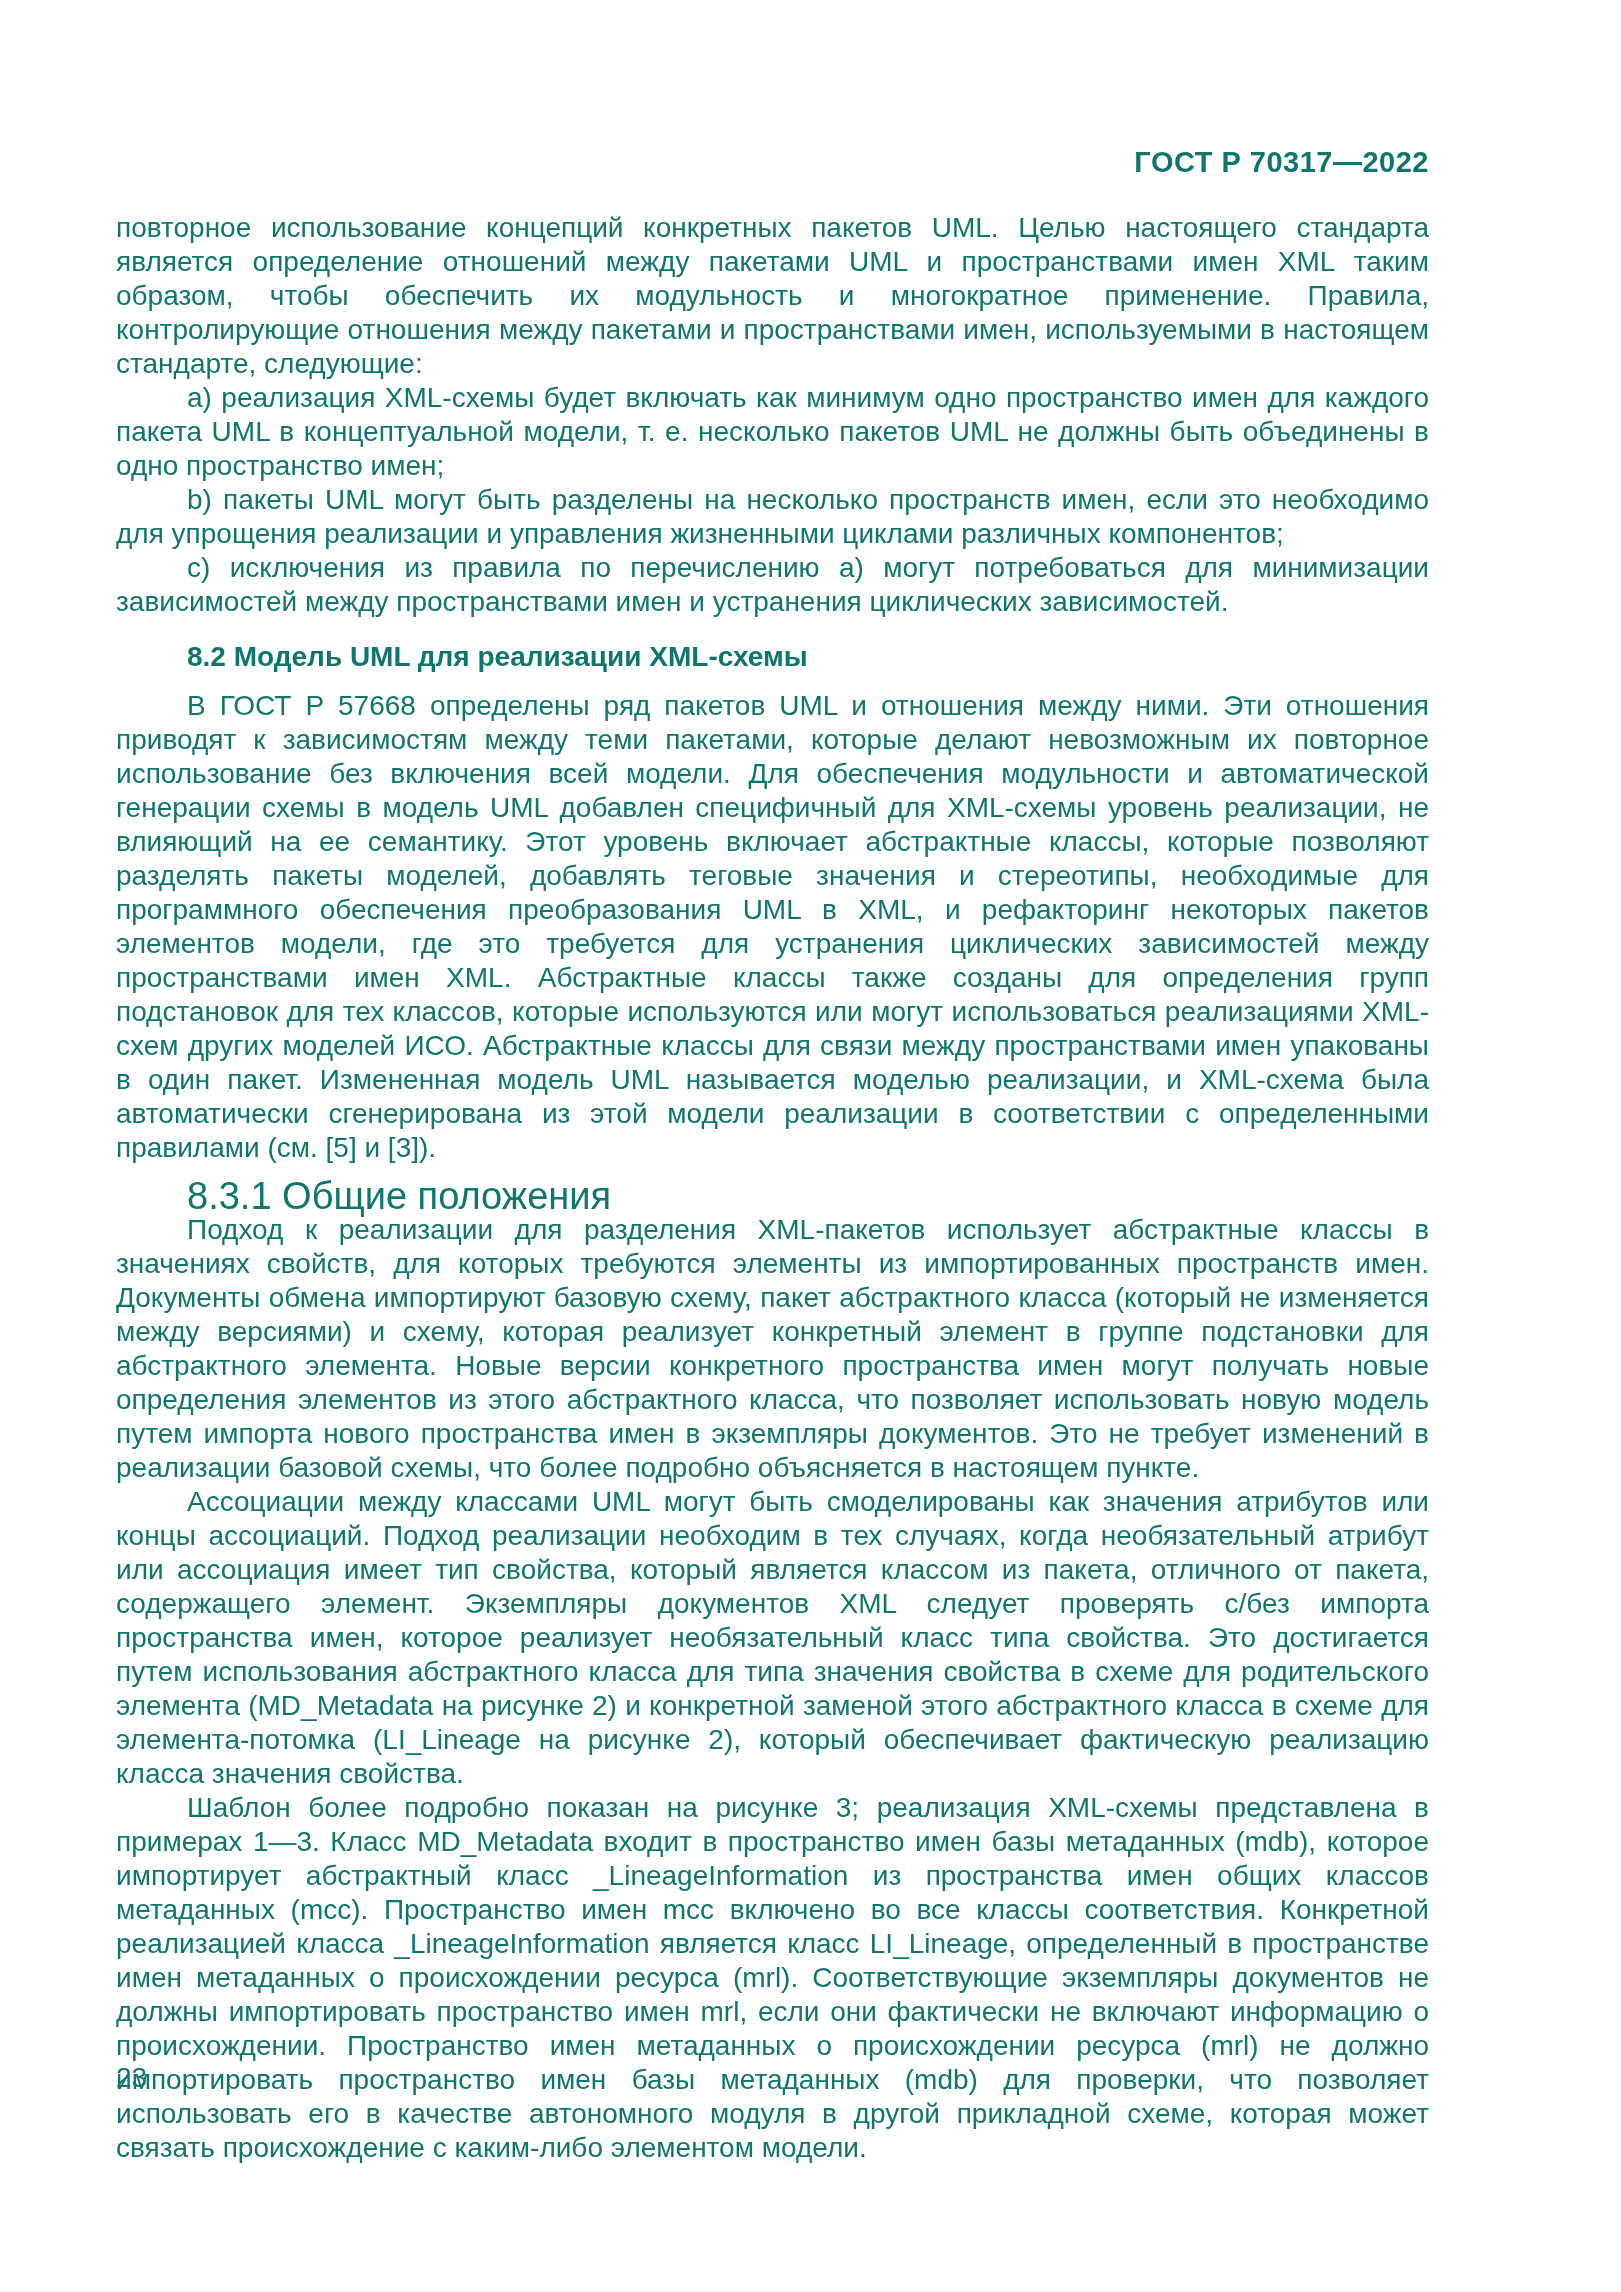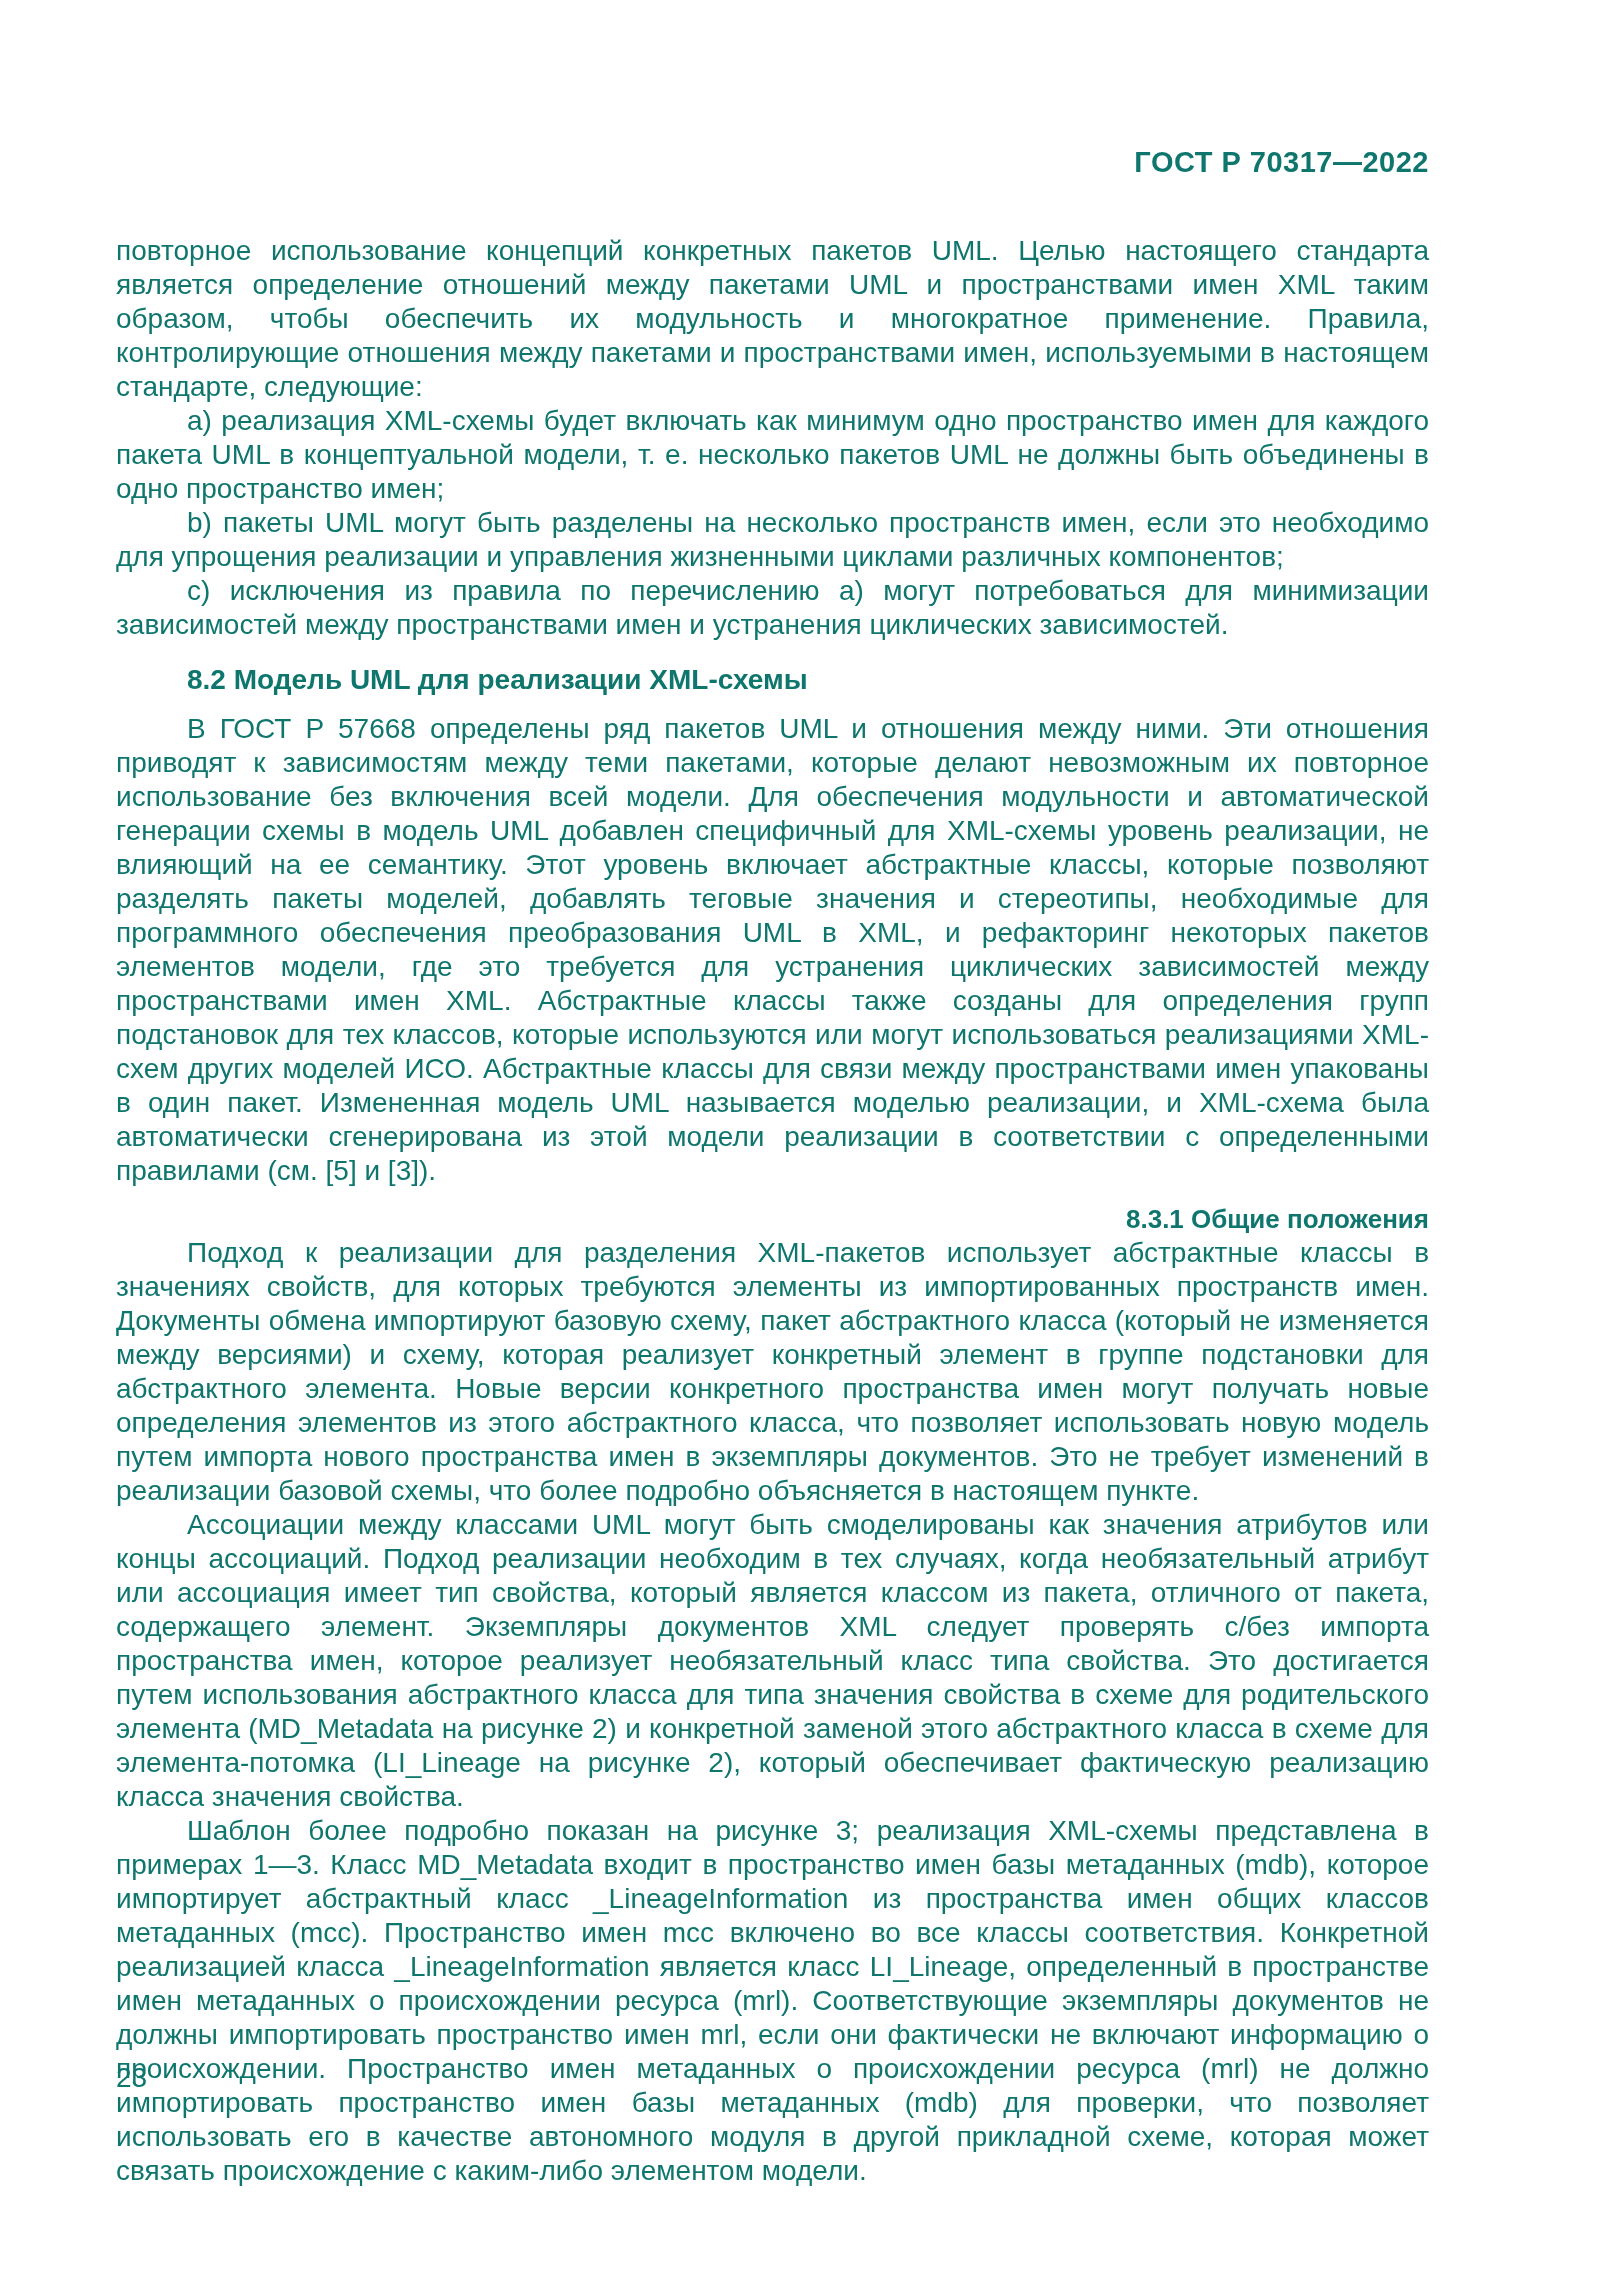--- a/index.html
+++ b/index.html
@@ -22,21 +22,21 @@
     left: 116px;
     width: 1313px;
     text-align: right;
     font-weight: bold;
     font-size: 29px;
     line-height: 33px;
     letter-spacing: 0.5px;
   }
   .doc-body {
     position: absolute;
-    top: 234px;
+    top: 211px;
     left: 116px;
     width: 1313px;
     font-size: 28px;
     line-height: 34px;
     text-align: justify;
   }
   .para {
     margin: 0;
     text-indent: 71px;
   }
@@ -46,25 +46,25 @@
   .heading {
     margin: 20.6px 0 15.7px 0;
     font-size: 28px;
     line-height: 34px;
     font-weight: bold;
     text-indent: 71px;
     text-align: left;
   }
   .subheading {
     margin: 13.7px 0 0 0;
-    font-size: 26px;
+    font-size: 38px;
     line-height: 34px;
-    font-weight: bold;
+    font-weight: normal;
     text-indent: 71px;
-    text-align: right;
+    text-align: left;
   }
   .std-ref {
   }
   .page-number {
     position: absolute;
     top: 2061px;
     left: 116px;
     width: 1313px;
     text-align: left;
     font-size: 28px;

